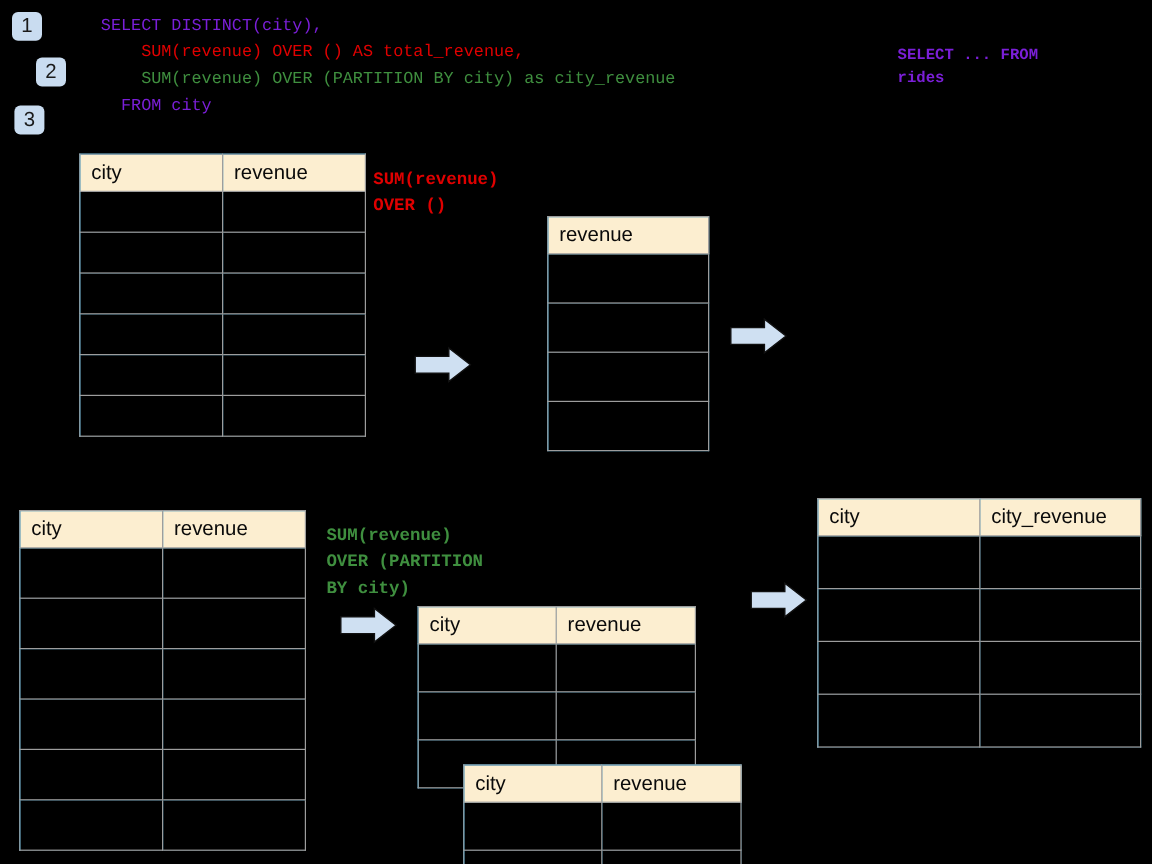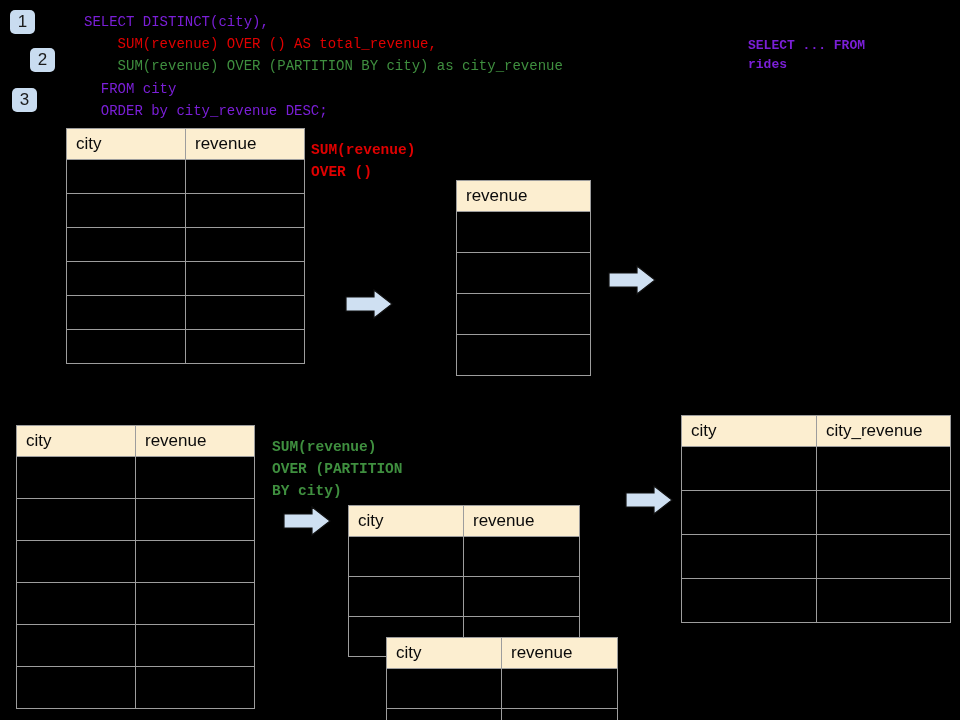--- a/index.html
+++ b/index.html
@@ -91,21 +91,20 @@
 <div id="stage">
 
   <div class="badge" style="left:10px; top:10px;">1</div>
   <div class="badge" style="left:30px; top:48px;">2</div>
   <div class="badge" style="left:12px; top:88px;">3</div>
 
   <div class="code c-purple" style="left:84px; top:11px;">SELECT DISTINCT(city),</div>
   <div class="code c-green" style="left:84px; top:55px;">    SUM(revenue) OVER (PARTITION BY city) as city_revenue</div>
   <div class="code c-red" style="left:84px; top:33px;">    SUM(revenue) OVER () AS total_revenue,</div>
   <div class="code c-purple" style="left:84px; top:78px;">  FROM city</div>
-  <div class="code c-purple" style="left:84px; top:100px;">  ORDER by city_revenue DESC;</div>
 
   <div class="note small c-purple" style="left:748px; top:36px;">SELECT ... FROM
 rides</div>
 
   <div class="note c-red" style="left:311px; top:139px;">SUM(revenue)
 OVER ()</div>
 
   <div class="note c-green" style="left:272px; top:436px;">SUM(revenue)
 OVER (PARTITION
 BY city)</div>

